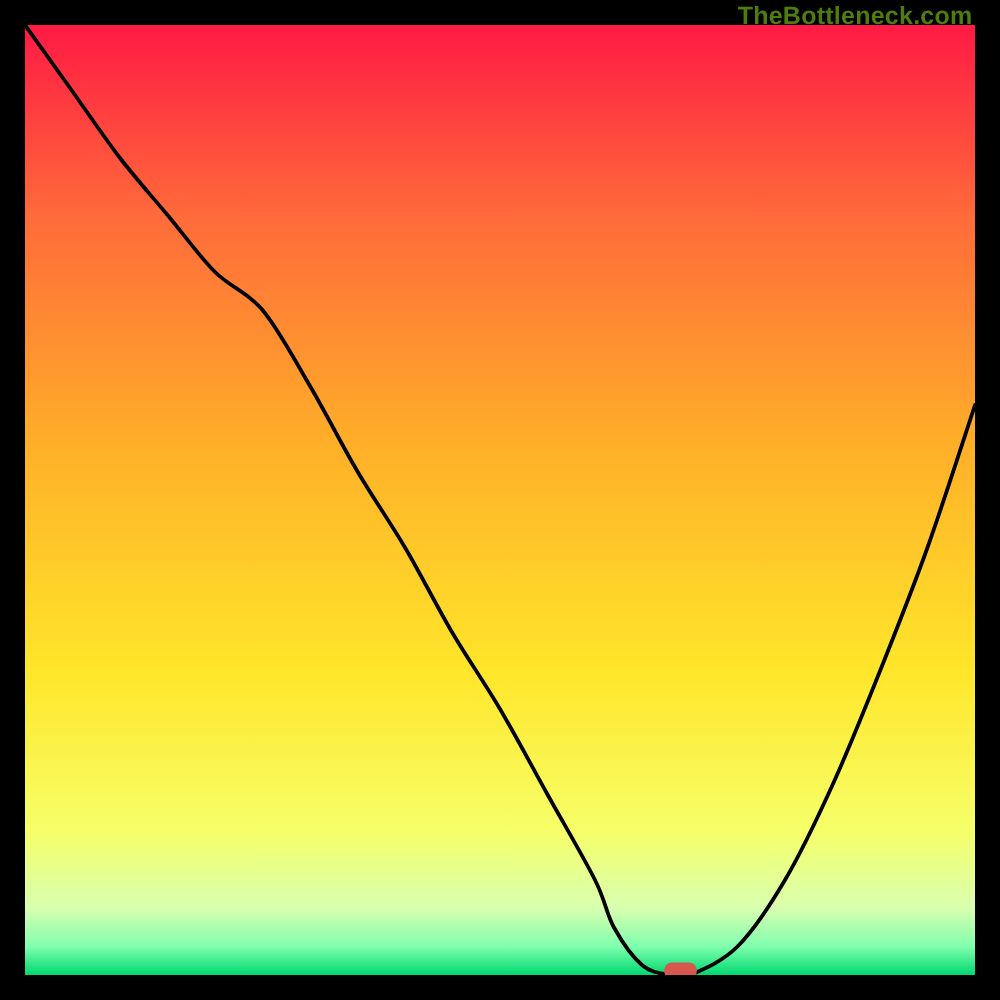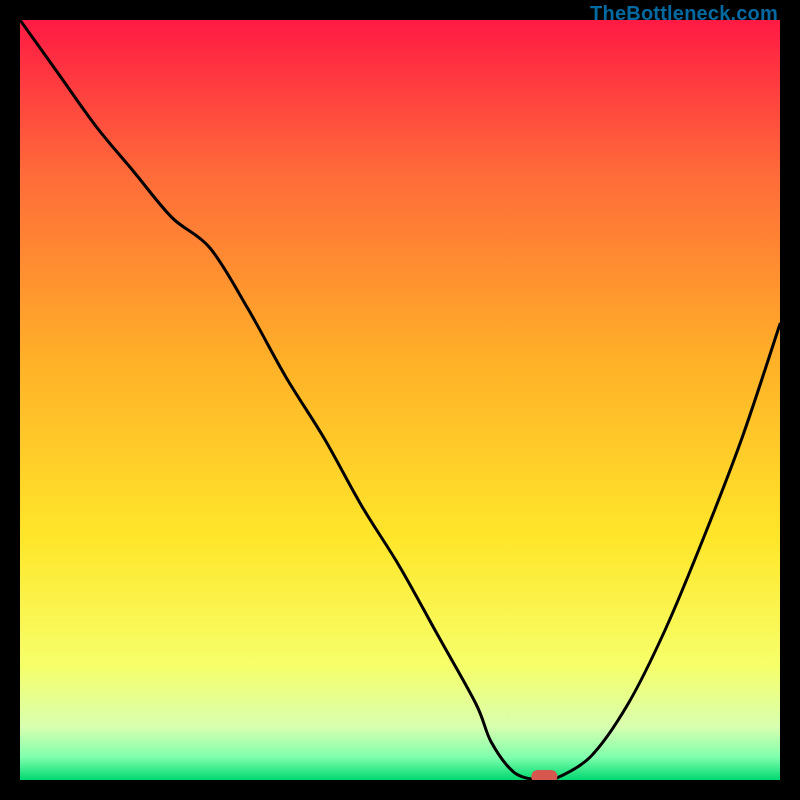--- a/index.html
+++ b/index.html
@@ -16,21 +16,21 @@
     left: 20px;
     top: 20px;
     width: 760px;
     height: 760px;
     background: #000;
   }
   .watermark {
     position: absolute;
     top: 2px;
     right: 22px;
-    color: #0369a1;
+    color: #4d7c0f;
     font-size: 20px;
     font-weight: 600;
     letter-spacing: 0.2px;
     z-index: 10;
   }
   svg {
     display: block;
   }
 </style>
 </head>

